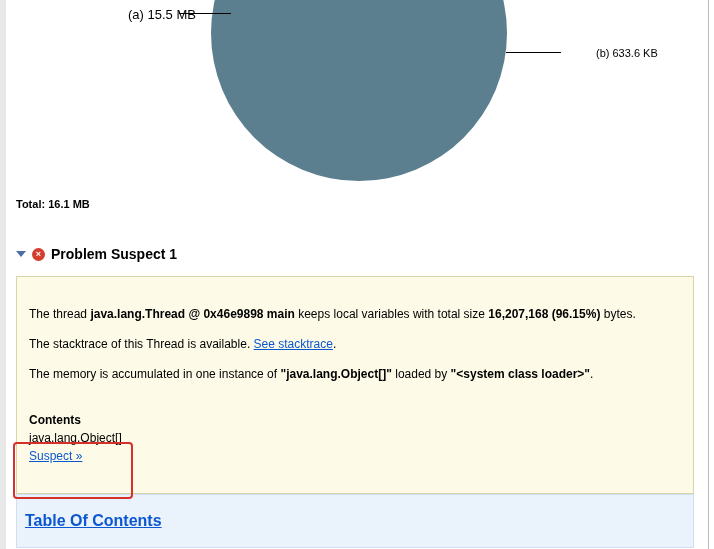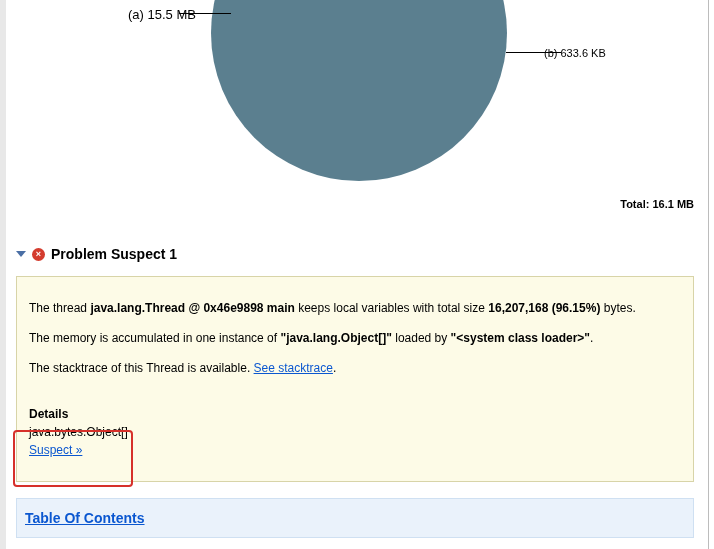--- a/index.html
+++ b/index.html
@@ -47,34 +47,34 @@
   .label-a-line {
     position: absolute;
     left: 163px;
     top: 13px;
     width: 52px;
     height: 1px;
     background: #000;
   }
   .label-b {
     position: absolute;
-    left: 528px;
+    left: 580px;
     top: 47px;
     font-size: 11px;
   }
   .label-b-line {
     position: absolute;
     left: 490px;
     top: 52px;
     width: 55px;
     height: 1px;
     background: #000;
   }
   .chart-total {
-    text-align: right;
+    text-align: left;
     font-size: 11px;
     font-weight: bold;
     position: absolute;
     top: 198px;
     left: 0;
     width: 100%;
   }
   .section-header {
     display: flex;
     align-items: center;
@@ -102,21 +102,21 @@
     font-weight: bold;
     display: inline-block;
   }
   .section-title {
     font-size: 14px;
     font-weight: bold;
   }
   .suspect-box {
     border: 1px solid #d8d4a8;
     background: #fdfbe7;
-    padding: 22px 12px;
+    padding: 28px 12px;
     line-height: 1.5;
     font-size: 12px;
     position: relative;
   }
   .suspect-box p {
     margin: 0 0 12px 0;
   }
   .kw-block {
     margin-top: 28px;
   }
@@ -128,25 +128,24 @@
     position: absolute;
     border: 2px solid #d6302a;
     border-radius: 4px;
     left: -4px;
     bottom: -6px;
     width: 116px;
     height: 53px;
     pointer-events: none;
   }
   .toc-bar {
-    margin-top: 16px;
     background: #eaf2fb;
     border: 1px solid #cfe0f2;
-    padding: 11px 8px;
-    font-size: 14px;
+    padding: 17px 8px;
+    font-size: 16px;
     font-weight: bold;
   }
   .toc-bar a {
     color: #0b57d0;
     text-decoration: underline;
   }
 </style>
 </head>
 <body>
 
@@ -174,28 +173,28 @@
       <span class="twisty"></span>
       <span class="err-icon">×</span>
       <span class="section-title">Problem Suspect 1</span>
     </div>
 
     <div class="suspect-box">
       <p>
         <span>The thread </span><b>java.lang.Thread @ 0x46e9898 main</b><span> keeps local variables with total size </span><b>16,207,168 (96.15%)</b><span> bytes.</span>
       </p>
       <p>
+        <span>The stacktrace of this Thread is available. </span><a href="#" class="link">See stacktrace</a><span>.</span>
+      </p>
+      <p>
         <span>The memory is accumulated in one instance of </span><b>"java.lang.Object[]"</b><span> loaded by </span><b>"&lt;system class loader&gt;"</b><span>.</span>
       </p>
-      <p>
-        <span>The stacktrace of this Thread is available. </span><a href="#" class="link">See stacktrace</a><span>.</span>
-      </p>
       <div class="kw-block">
-        <b>Details</b><br>
-        <span>java.bytes.Object[]</span><br>
+        <b>Contents</b><br>
+        <span>java.lang.Object[]</span><br>
         <a href="#" class="link">Suspect »</a>
       </div>
       <div class="highlight-rect"></div>
     </div>
 
     <div class="toc-bar">
       <a href="#">Table Of Contents</a>
     </div>
 
   </div>

